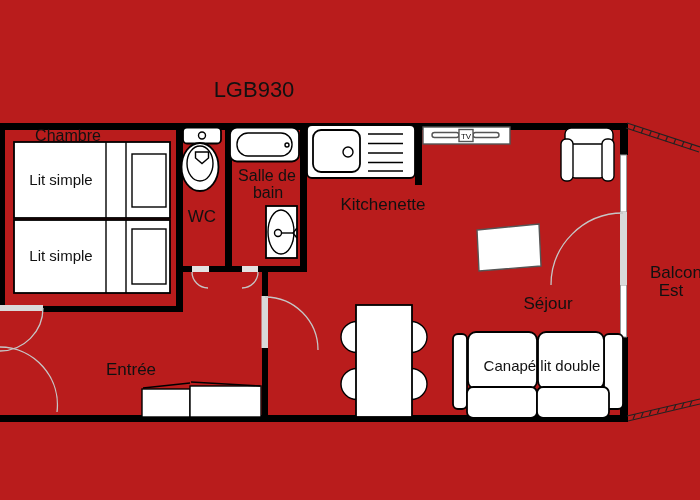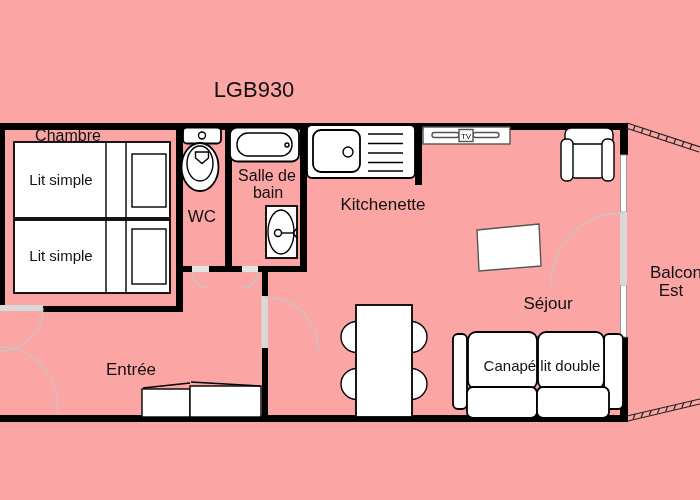--- a/index.html
+++ b/index.html
@@ -1,16 +1,16 @@
 <!DOCTYPE html>
 <html><head>
 <meta charset="utf-8">
 <style>
   html,body { margin:0; padding:0; background:#ffffff; }
-  .stage { position:relative; width:700px; height:500px; background:#fca5a5; overflow:hidden; }
+  .stage { position:relative; width:700px; height:500px; background:#b91c1c; overflow:hidden; }
   svg { display:block; }
   .wall  { fill:#000000; stroke:none; }
   .furn  { stroke:#000000; stroke-width:1.8; fill:#ffffff; }
   .furn15{ stroke:#000000; stroke-width:1.4; fill:#ffffff; }
   .lineonly { stroke:#000000; stroke-width:1.4; fill:none; }
   .grayline { stroke:#555555; stroke-width:1.4; fill:#ffffff; }
   .arc   { stroke:#c6c6c6; stroke-width:1.3; fill:none; }
   .leaf  { fill:#d9d9d9; stroke:none; }
   .thresh{ fill:#e3e3e3; stroke:none; }
   .win   { fill:#ffffff; stroke:#9a9a9a; stroke-width:1; }

